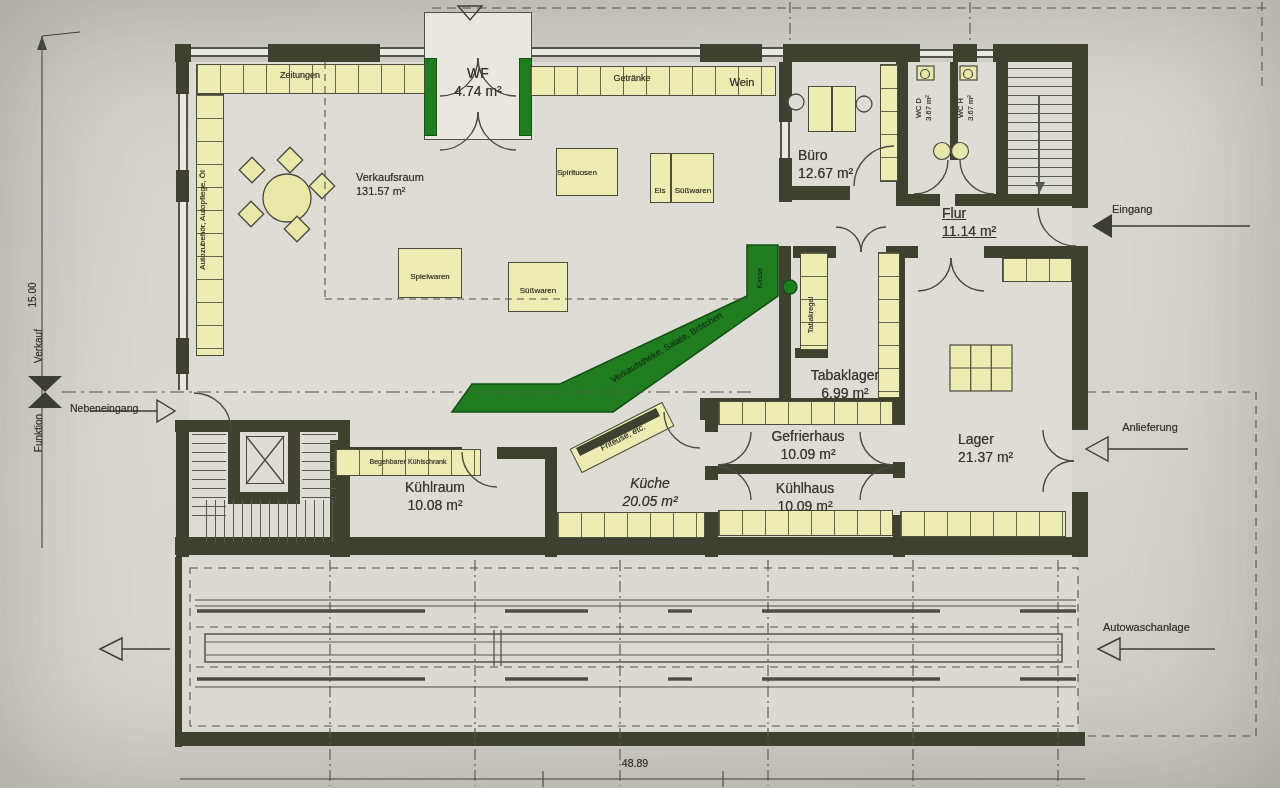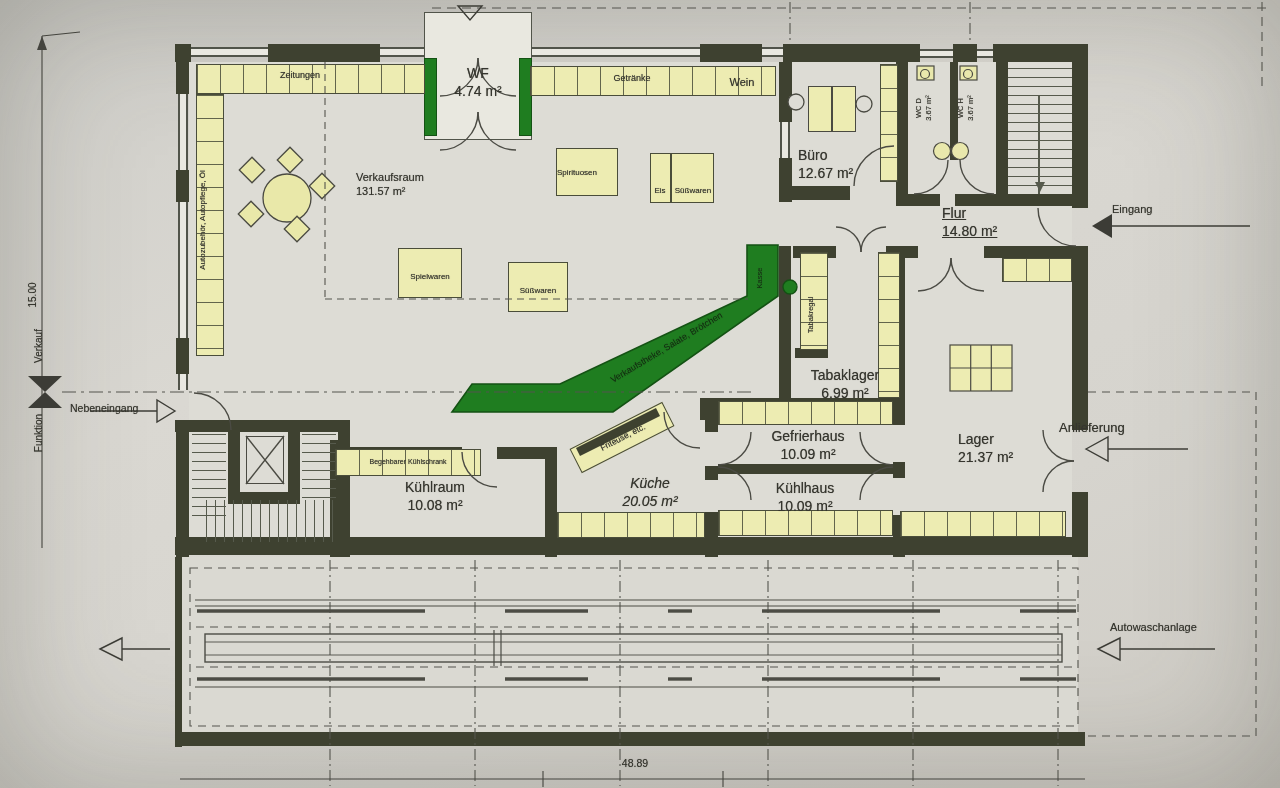--- a/index.html
+++ b/index.html
@@ -291,21 +291,21 @@
   <div class="lbl rot" style="left:898px;top:94px;width:60px;height:28px;font-size:7.5px;">
     <span>WC D</span>
     <span class="area">3.67 m²</span>
   </div>
   <div class="lbl rot" style="left:940px;top:94px;width:60px;height:28px;font-size:7.5px;">
     <span>WC H</span>
     <span class="area">3.67 m²</span>
   </div>
   <div class="lbl la" style="left:942px;top:204px;width:70px;text-decoration:underline;">
     <span>Flur</span>
-    <span class="area">14.80 m²</span>
+    <span class="area">11.14 m²</span>
   </div>
   <div class="lbl" style="left:795px;top:366px;width:100px;">
     <span>Tabaklager</span>
     <span class="area">6.99 m²</span>
   </div>
   <div class="lbl la" style="left:958px;top:430px;width:90px;">
     <span>Lager</span>
     <span class="area">21.37 m²</span>
   </div>
   <div class="lbl" style="left:758px;top:427px;width:100px;">
@@ -336,21 +336,21 @@
   <div class="lbl rot" style="left:97px;top:211px;width:220px;height:18px;font-size:8px;">Autozubehör, Autopflege, Öl</div>
   <div class="lbl rot" style="left:764px;top:307px;width:100px;height:16px;font-size:7.5px;">Tabakregal</div>
   <div class="lbl" style="left:338px;top:457px;width:140px;font-size:7px;">Begehbarer Kühlschrank</div>
   <div class="lbl rot27" style="left:578px;top:432px;width:90px;font-size:8.5px;">Friteuse, etc.</div>
 
   <div class="lbl rot" style="left:734px;top:271px;width:56px;height:14px;font-size:7.5px;color:#0d360d;">Kasse</div>
   <div class="lbl rot33" style="left:568px;top:342px;width:200px;height:16px;font-size:9px;color:#0a320a;">Verkaufstheke, Salate, Brötchen</div>
 
   <div class="lbl la" style="left:1112px;top:202px;width:90px;font-size:11px;">Eingang</div>
   <div class="lbl la" style="left:70px;top:402px;width:90px;font-size:10.5px;">Nebeneingang</div>
-  <div class="lbl la" style="left:1059px;top:420px;width:100px;font-size:13px;">Anlieferung</div>
-  <div class="lbl la" style="left:1103px;top:620px;width:130px;font-size:11px;margin-left:7px;">Autowaschanlage</div>
+  <div class="lbl la" style="left:1100px;top:420px;width:100px;font-size:11px;text-align:center;">Anlieferung</div>
+  <div class="lbl la" style="left:1103px;top:620px;width:130px;font-size:11px;">Autowaschanlage</div>
   <div class="lbl rot" style="left:0px;top:425px;width:80px;height:16px;font-size:10px;">Funktion</div>
   <div class="lbl rot" style="left:2px;top:338px;width:76px;height:16px;font-size:10px;">Verkauf</div>
 
   <div class="lbl rot" style="left:4px;top:288px;width:58px;height:14px;font-size:10px;">15.00</div>
   <div class="lbl" style="left:605px;top:757px;width:60px;font-size:10.5px;">48.89</div>
 
 </div>
 
 </body></html>

